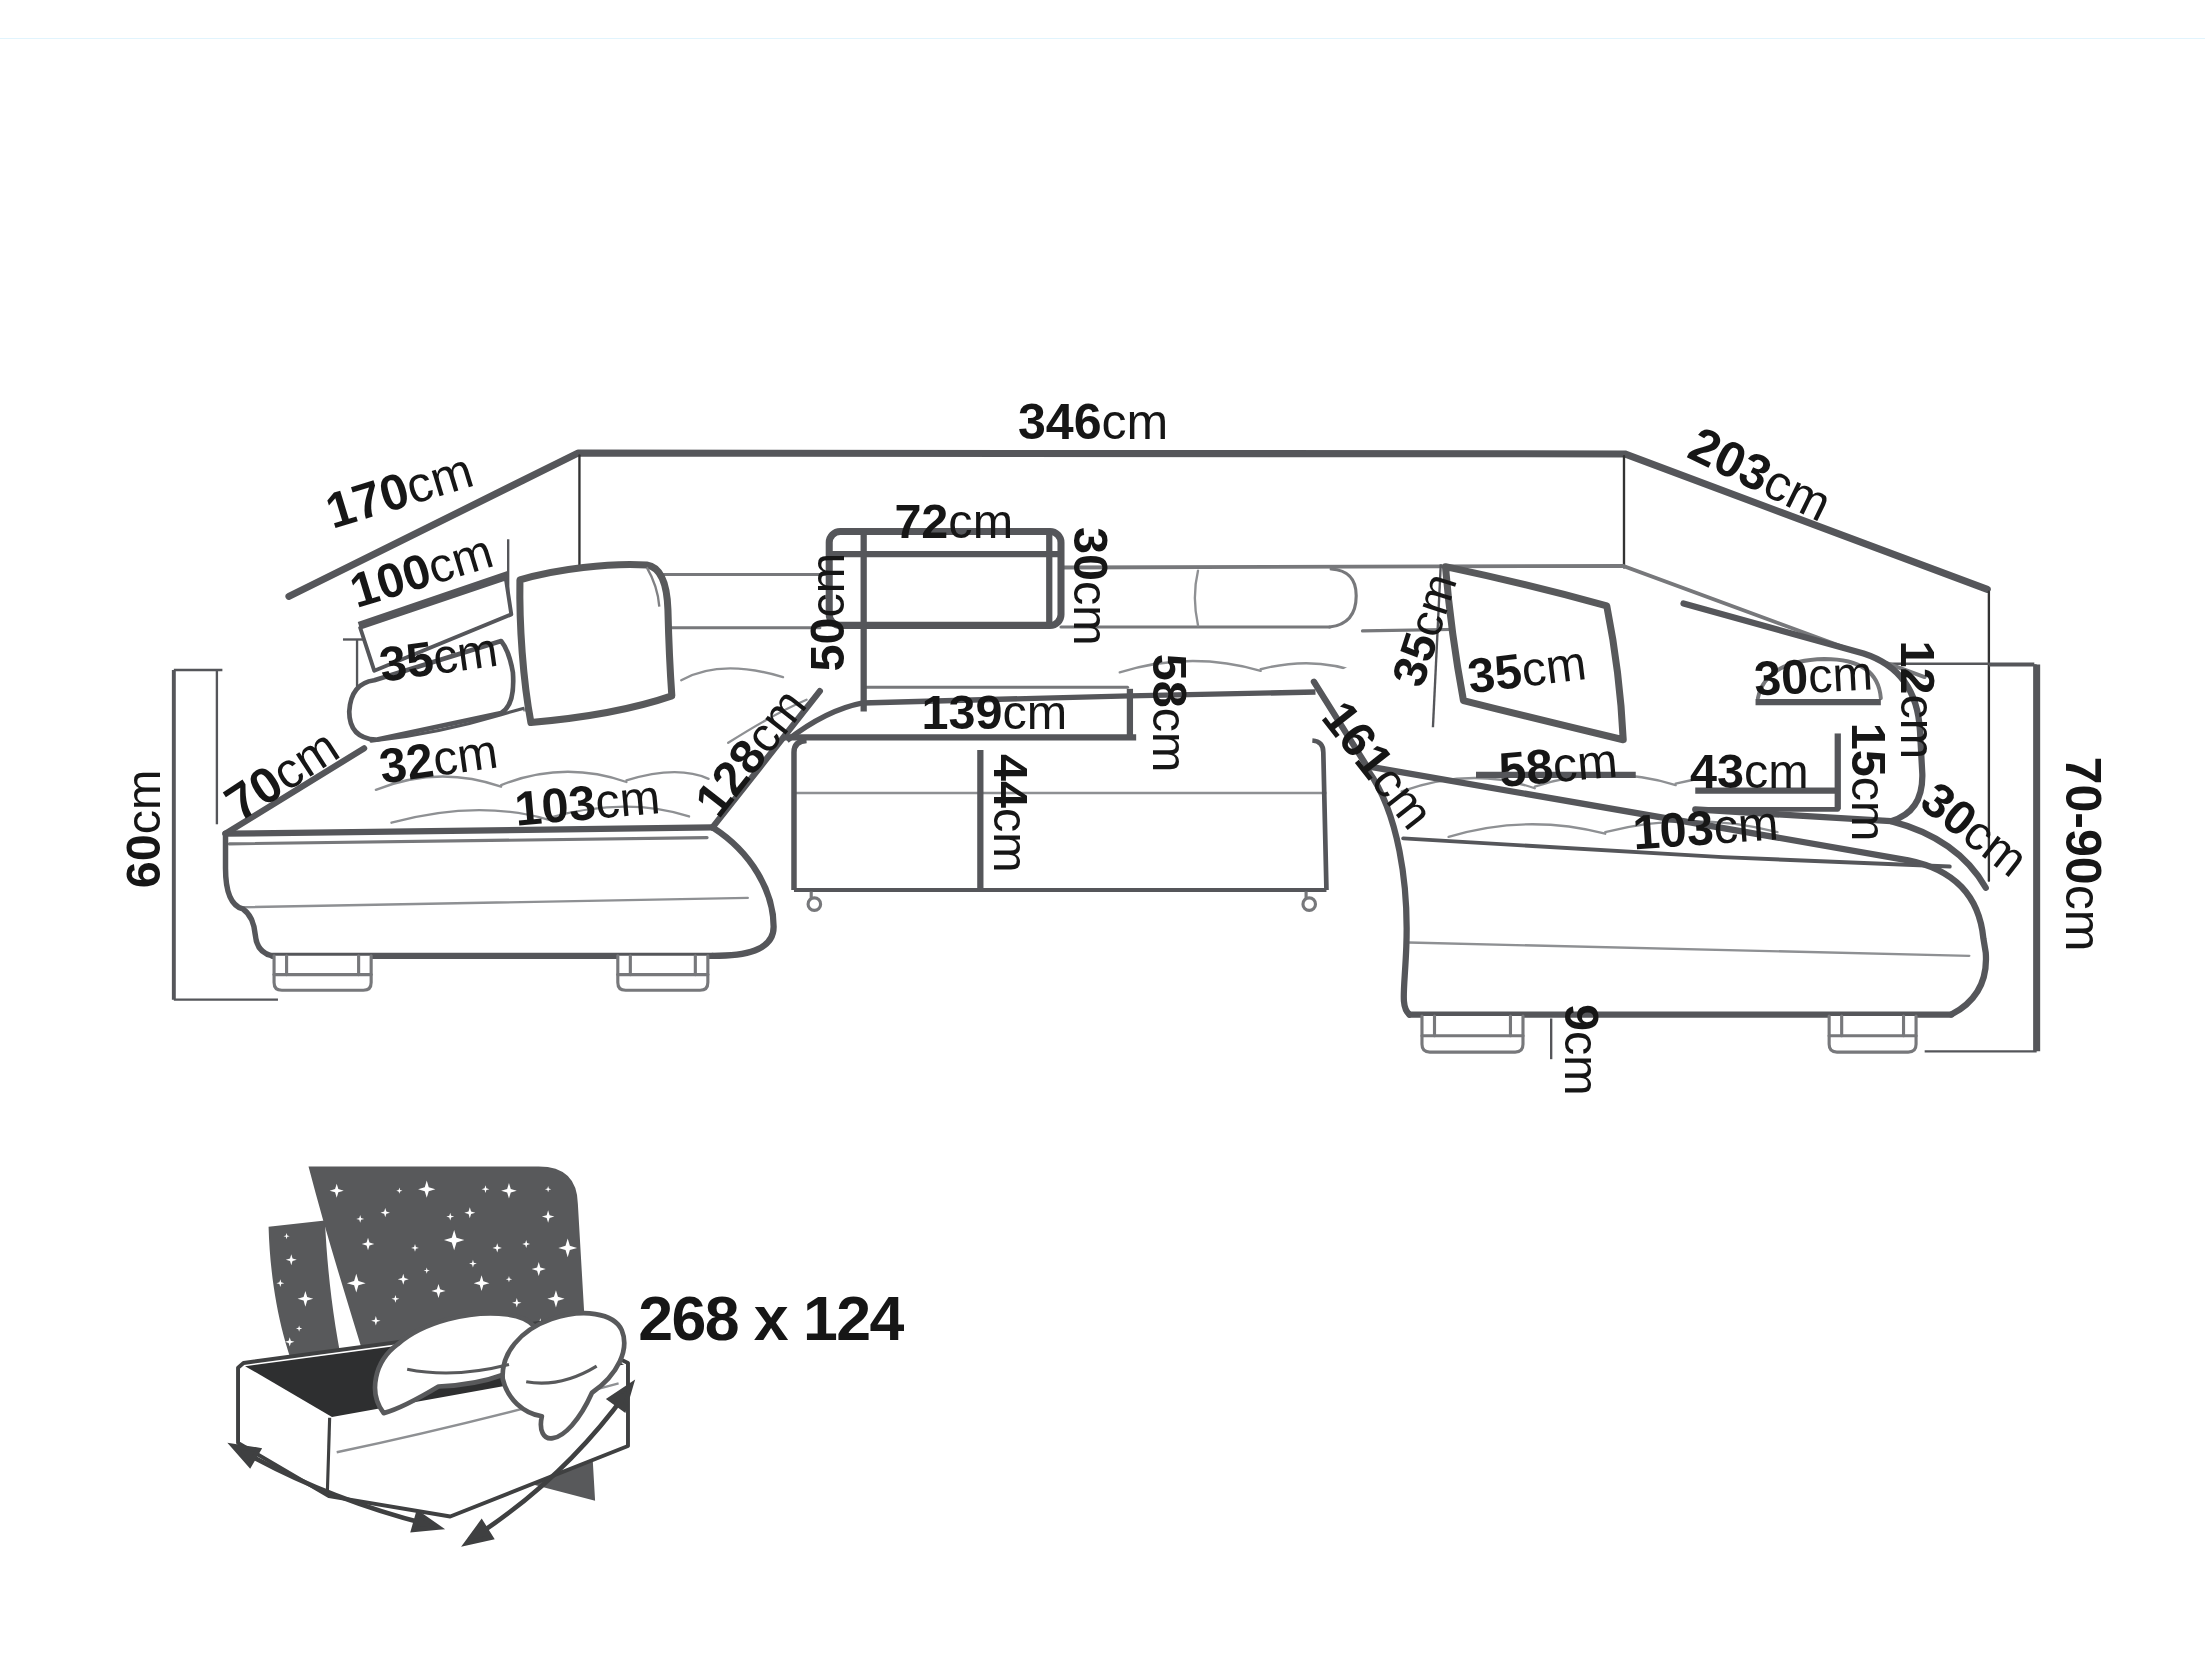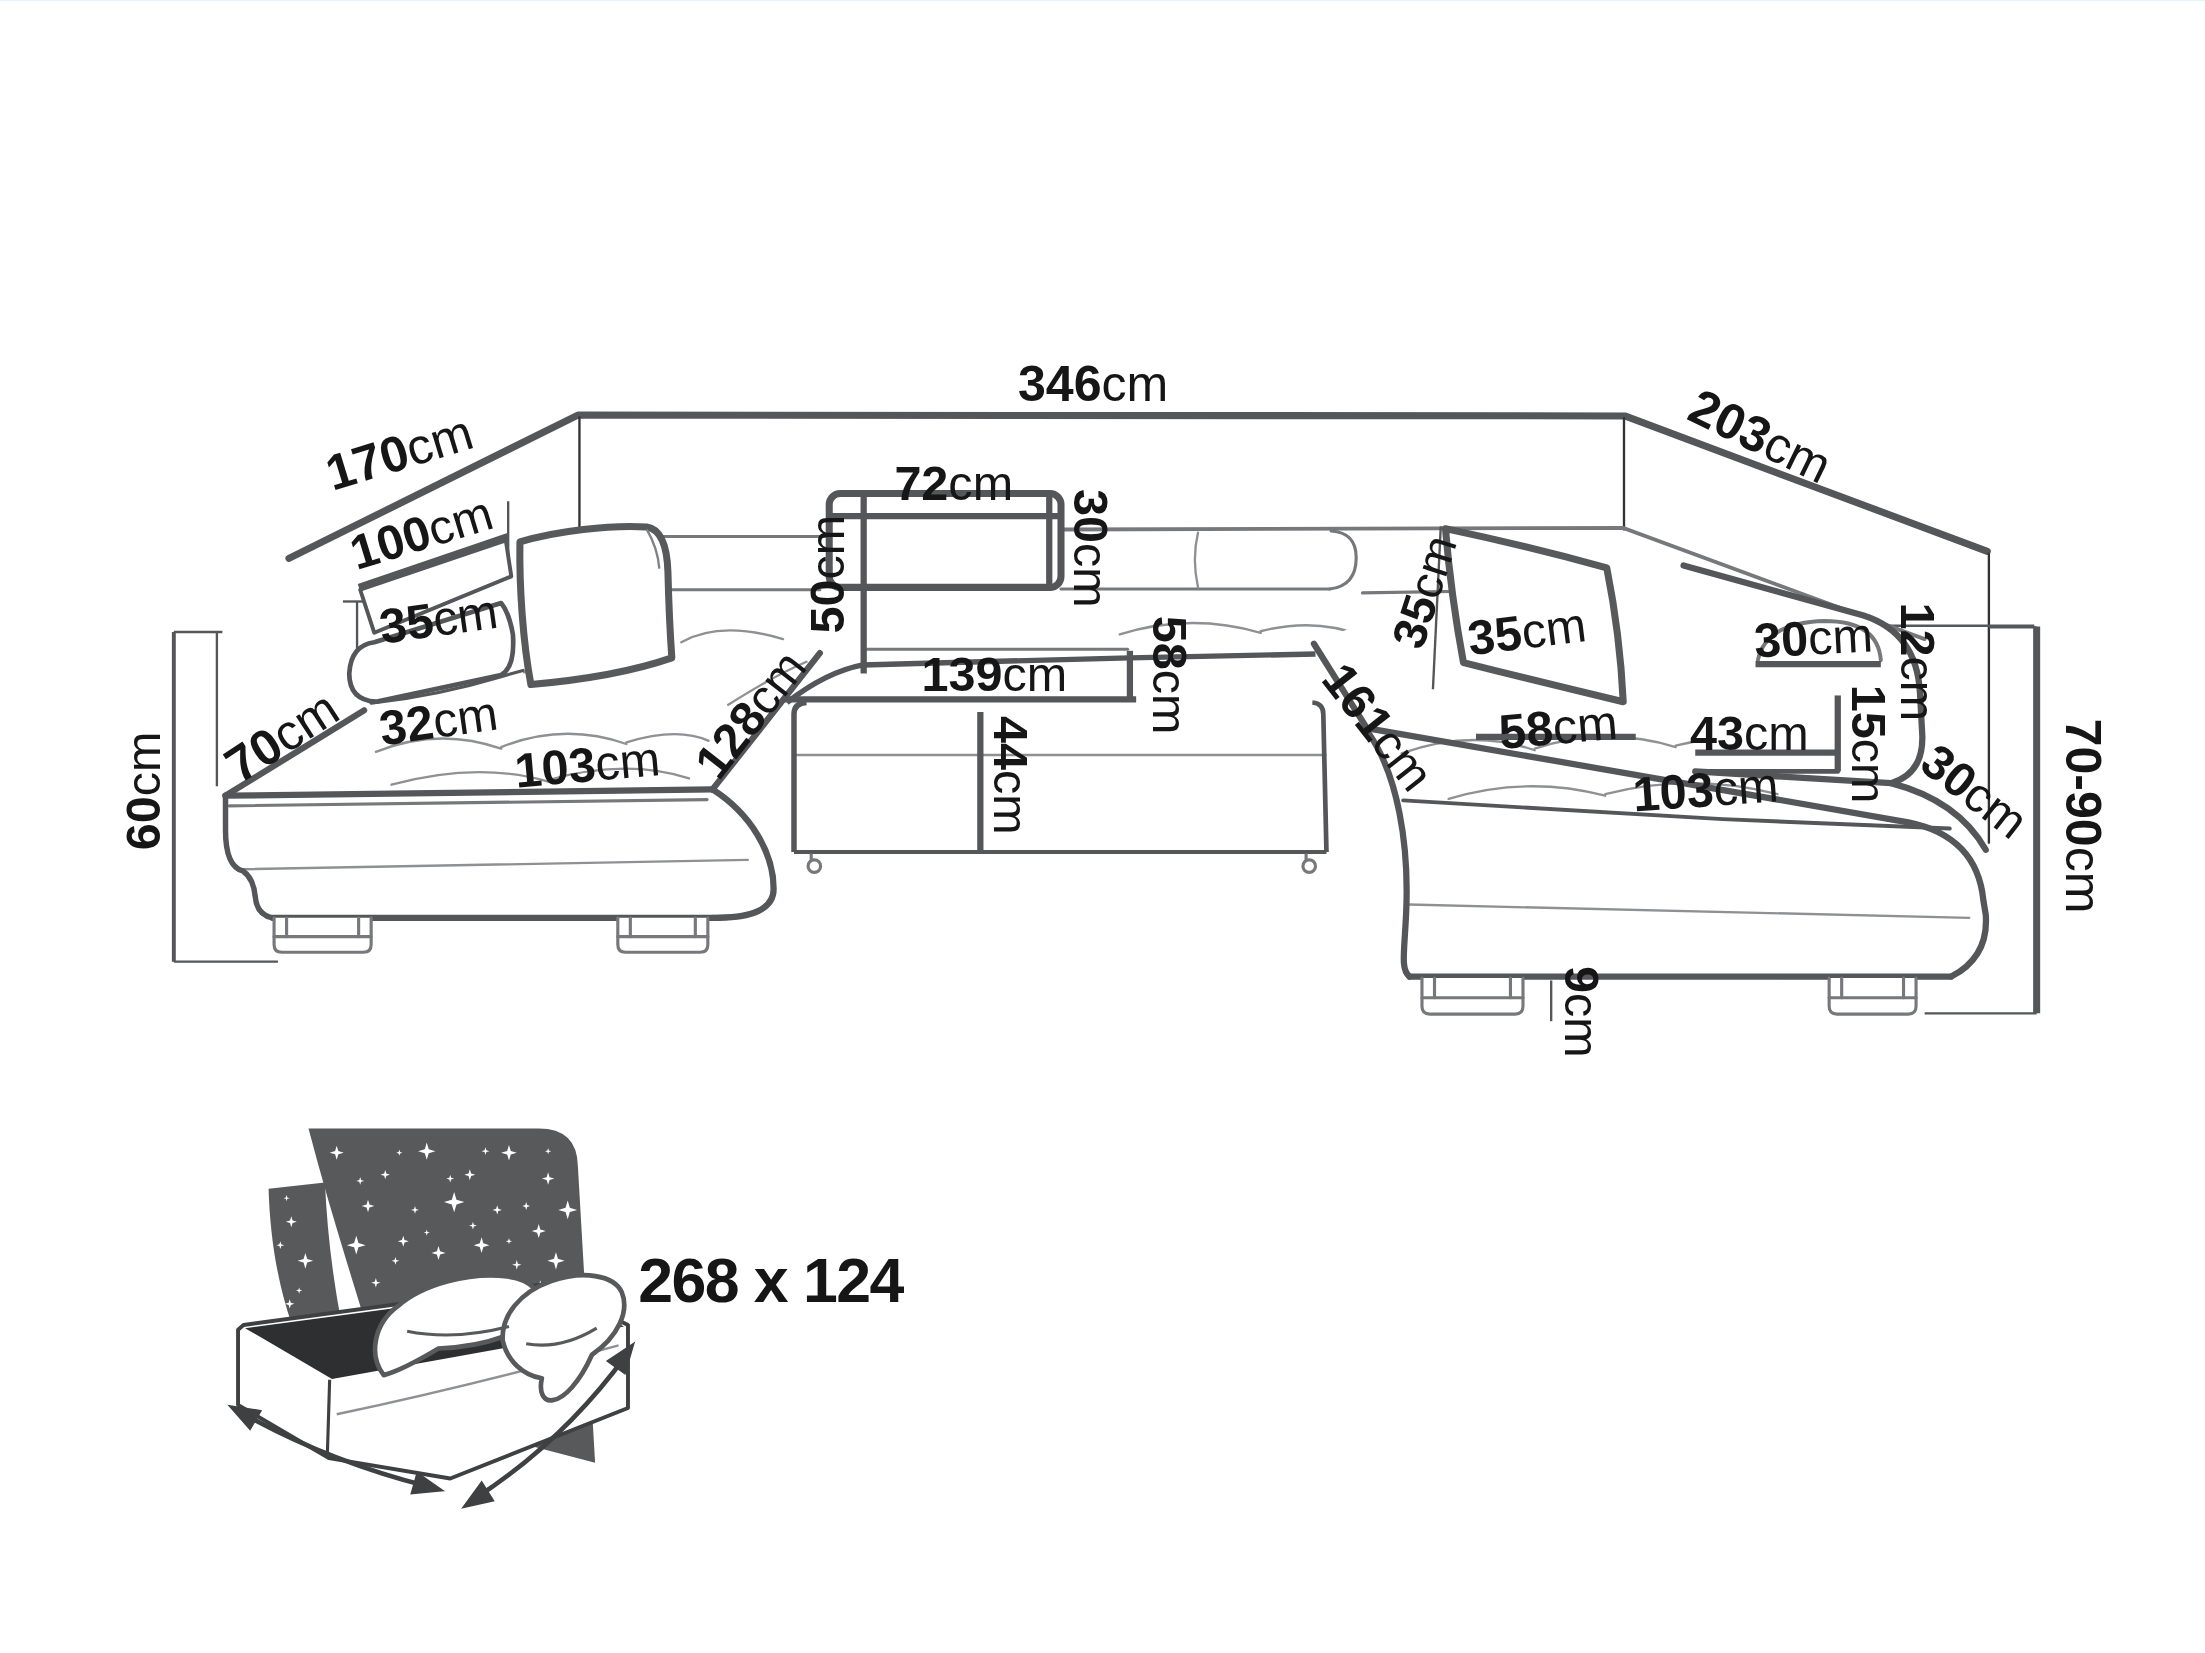--- a/index.html
+++ b/index.html
@@ -1,16 +1,16 @@
 <!DOCTYPE html>
 <html style="font-size:12.5px"><head>
 <meta charset="utf-8">
 <style>
 html,body{margin:0;padding:0;background:#ffffff;}
-#page{position:relative;width:2205px;height:1580px;background:#0ea5e9;overflow:hidden;}
+#page{position:relative;width:2205px;height:1580px;background:#0ea5e9;overflow:hidden;margin-top:38px;}
 svg{position:absolute;left:0;top:0;}
 text{font-family:"Liberation Sans",sans-serif;fill:#161616;}
 .b{font-weight:bold;}
 </style>
 </head>
 <body>
 <div id="page">
 <svg width="2205" height="1654" viewBox="0 0 2816 2112">
 <defs>
 <path id="st" d="M0,-10 L2.3,-2.3 L10,0 L2.3,2.3 L0,10 L-2.3,2.3 L-10,0 L-2.3,-2.3 Z"></path>

